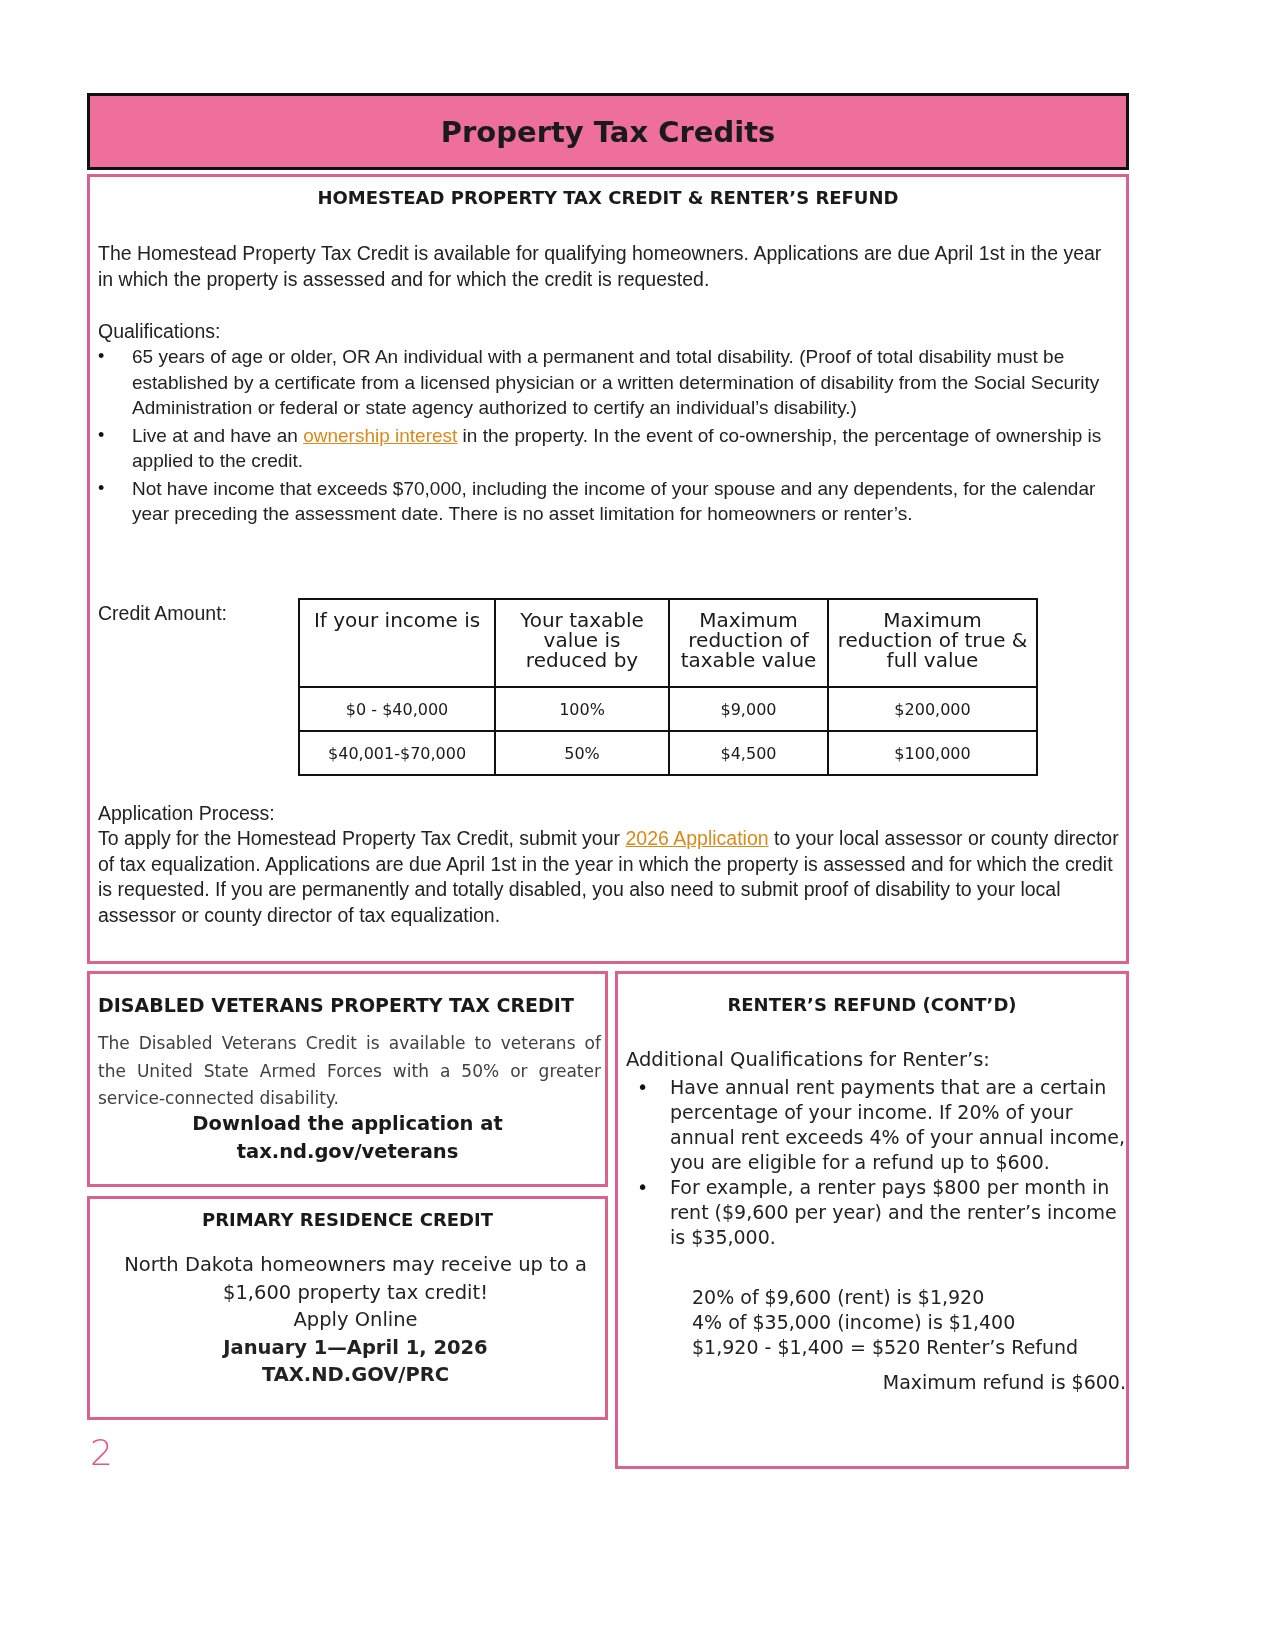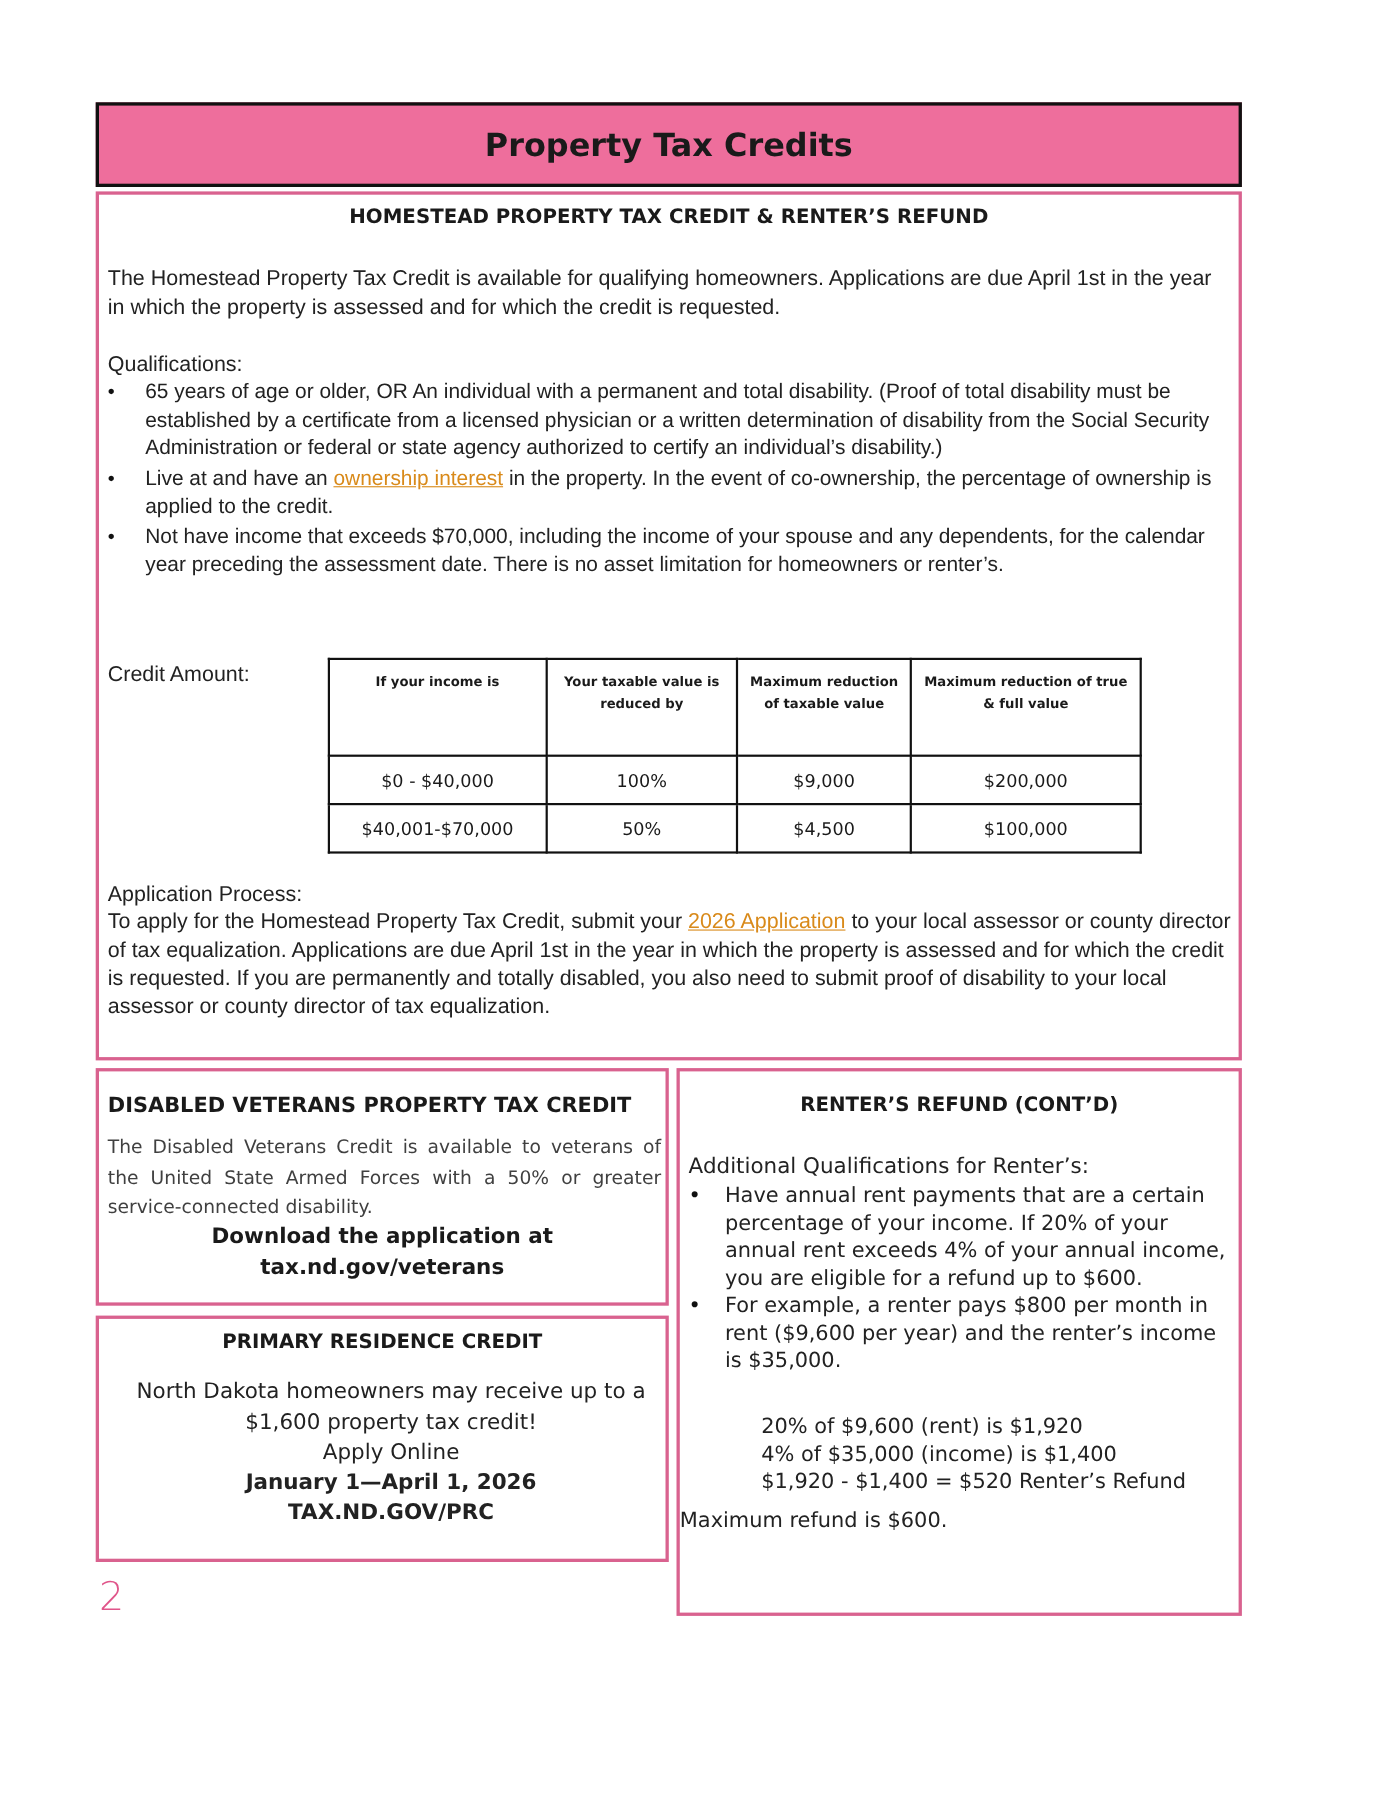--- a/index.html
+++ b/index.html
@@ -26,45 +26,45 @@
   .bullets li { position: relative; padding-left: 34px; margin-bottom: 2px; }
   .bullets li::before { content: "•"; position: absolute; left: 0; top: 0; font-size: 18px; color: #111; }
   a.link { color: #d98a1a; text-decoration: underline; }
 
   .credit-label { top: 424px; }
   table.credit {
     position: absolute; left: 208px; top: 421px; width: 740px;
     border-collapse: collapse; font-family: "DejaVu Sans", sans-serif; color: #1a1a1a;
   }
   table.credit th, table.credit td { border: 2.5px solid #111; text-align: center; }
-  table.credit th { font-size: 12px; font-weight: bold; vertical-align: top; padding: 10px 6px 0; height: 88px; line-height: 20px; }
+  table.credit th { font-size: 20px; font-weight: normal; vertical-align: top; padding: 10px 6px 0; height: 88px; line-height: 20px; }
   table.credit td { font-size: 16px; height: 44px; }
   .col1 { width: 202px; } .col2 { width: 182px; } .col3 { width: 164px; } .col4 { width: 219px; }
 
   .app-label { top: 624px; }
   .app-text { top: 649px; width: 1030px; }
 
   .veterans { left: 87px; top: 971px; width: 521px; height: 216px; }
   .veterans .sec-title { position: absolute; top: 20px; left: 8px; text-align: left; font-size: 19px; }
   .vet-text { position: absolute; left: 8px; top: 56px; width: 503px; font-size: 17px; line-height: 27.5px; text-align: justify; color: #404040; font-family: "DejaVu Sans", sans-serif; }
   .vet-download { position: absolute; left: 0; right: 0; top: 136px; text-align: center; font-weight: bold; font-size: 19.5px; line-height: 27.5px; font-family: "DejaVu Sans", sans-serif; }
 
   .primary { left: 87px; top: 1196px; width: 521px; height: 224px; }
   .primary .sec-title { position: absolute; top: 10px; left: 0; right: 0; }
   .prim-text { position: absolute; left: 0; right: 0; top: 52px; text-align: center; font-size: 19.5px; line-height: 27.5px; color: #222; font-family: "DejaVu Sans", sans-serif; padding-left: 16px; }
   .prim-text .b { font-weight: bold; }
 
   .renter { left: 615px; top: 971px; width: 514px; height: 498px; }
   .renter .sec-title { position: absolute; top: 20px; left: 0; right: 0; }
   .renter-qual { position: absolute; left: 8px; top: 74px; font-size: 19.5px; color: #222; font-family: "DejaVu Sans", sans-serif; }
-  .renter-bullets { position: absolute; left: 8px; top: 101px; width: 495px; list-style: none; font-size: 19px; line-height: 25px; color: #222; font-family: "DejaVu Sans", sans-serif; }
+  .renter-bullets { position: absolute; left: 19px; top: 101px; width: 495px; list-style: none; font-size: 19px; line-height: 25px; color: #222; font-family: "DejaVu Sans", sans-serif; }
   .renter-bullets li { position: relative; padding-left: 33px; }
   .renter-bullets li::before { content: "•"; position: absolute; left: 0; top: 0; color: #111; }
   .calc { position: absolute; left: 74px; top: 311px; font-size: 19px; line-height: 25px; color: #222; font-family: "DejaVu Sans", sans-serif; }
-  .max-refund { position: absolute; left: 0; right: 0; top: 397px; text-align: left; font-size: 19px; color: #222; font-family: "DejaVu Sans", sans-serif; }
+  .max-refund { position: absolute; left: 0; right: 0; top: 397px; text-align: right; font-size: 19px; color: #222; font-family: "DejaVu Sans", sans-serif; }
 
   .page-num { position: absolute; left: 90px; top: 1432px; font-size: 36px; color: #e0558a; font-family: "DejaVu Sans", sans-serif; font-weight: 300; }
 </style>
 </head>
 <body>
 
 <div class="title-bar">
   <h1>Property Tax Credits</h1>
 </div>
 

